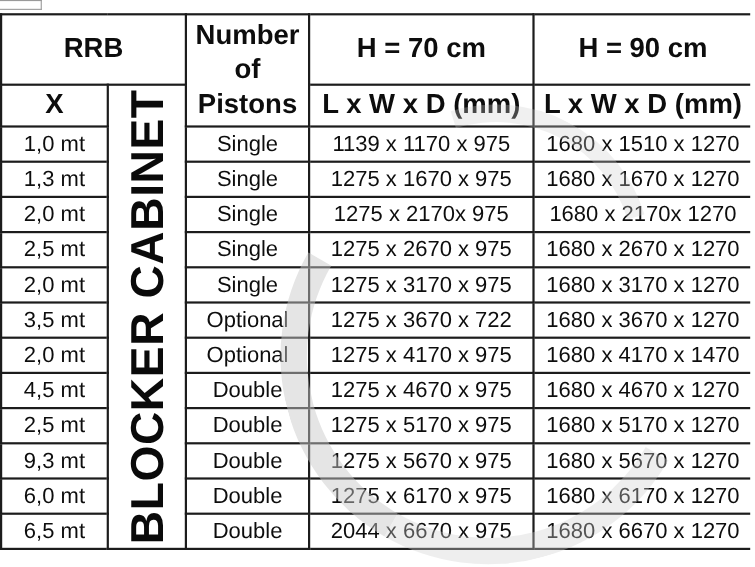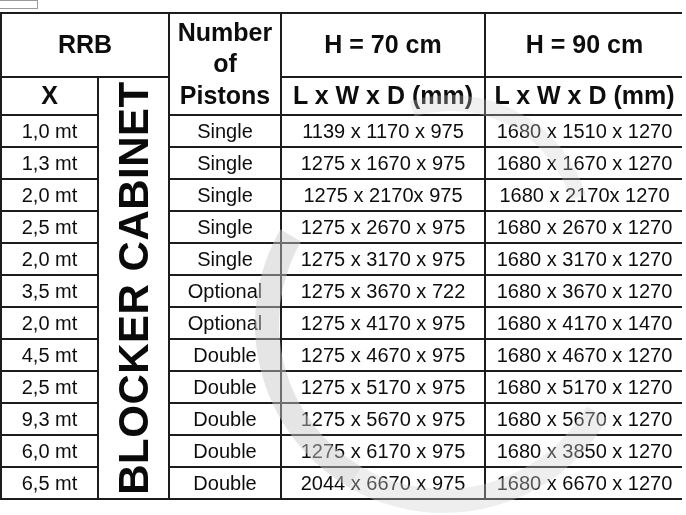--- a/index.html
+++ b/index.html
@@ -200,21 +200,21 @@
     <tr class="drow">
       <td class="xcol">9,3 mt</td>
       <td>Double</td>
       <td>1275 x 5670 x 975</td>
       <td>1680 x 5670 x 1270</td>
     </tr>
     <tr class="drow">
       <td class="xcol">6,0 mt</td>
       <td>Double</td>
       <td>1275 x 6170 x 975</td>
-      <td>1680 x 3850 x 1270</td>
+      <td>1680 x 6170 x 1270</td>
     </tr>
     <tr class="drow">
       <td class="xcol">6,5 mt</td>
       <td>Double</td>
       <td>2044 x 6670 x 975</td>
       <td>1680 x 6670 x 1270</td>
     </tr>
   </tbody>
     </table>
 </div>

